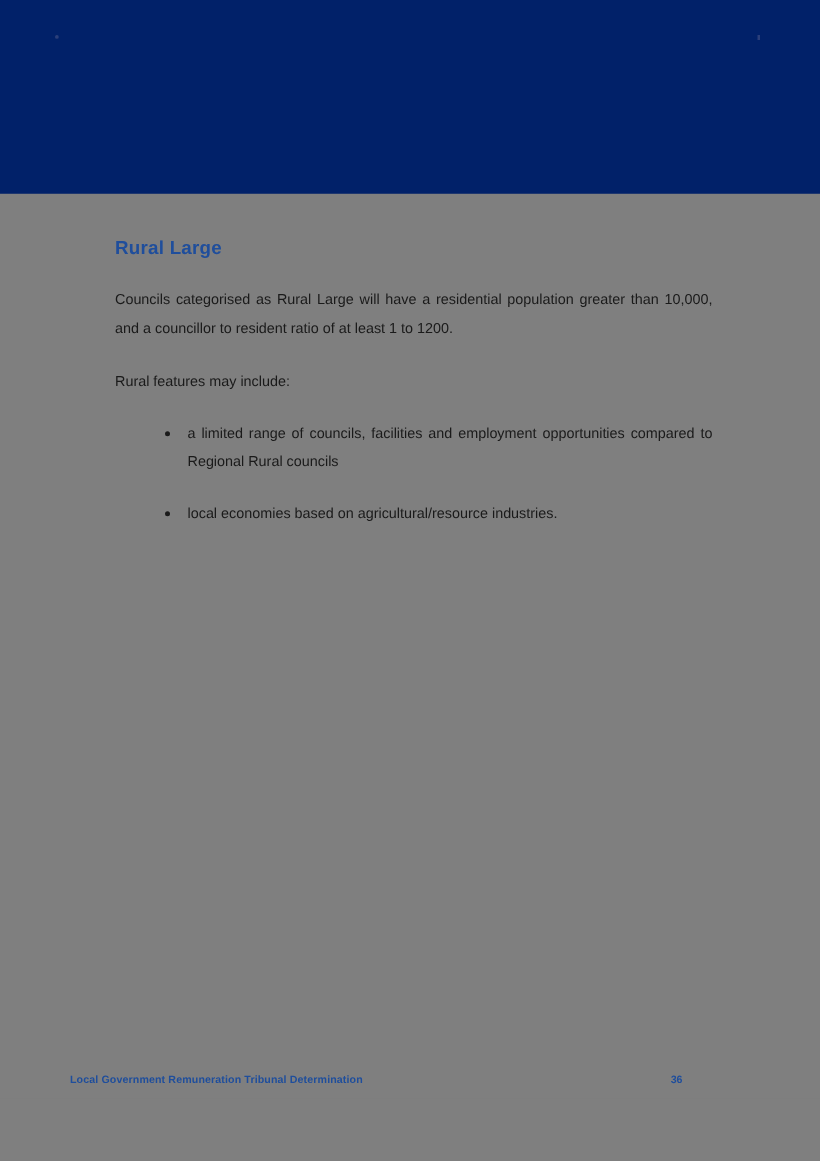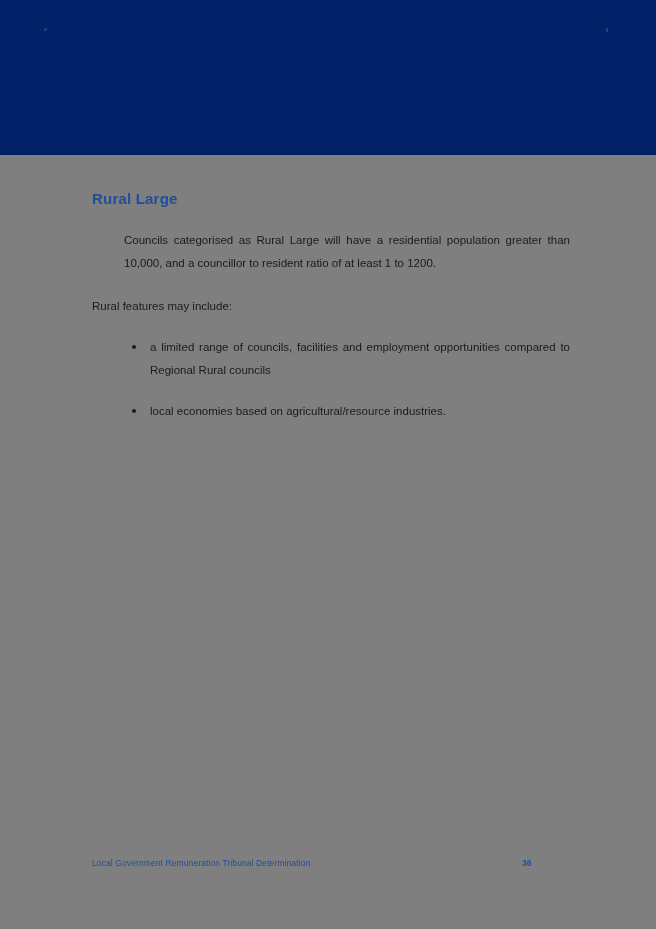--- a/index.html
+++ b/index.html
@@ -60,21 +60,20 @@
   }
   p.body-text {
     font-size: 11.5px;
     line-height: 23px;
     color: #1a1a1a;
     margin: 0 0 18px 0;
     text-align: justify;
   }
   p.body-text.lead {
     margin-bottom: 20px;
-    margin-left: 32px;
   }
   ul.feature-list {
     margin: 0;
     padding: 0;
     list-style: none;
   }
   ul.feature-list li {
     position: relative;
     font-size: 11.5px;
     line-height: 23px;
@@ -98,30 +97,29 @@
     top: 858px;
     width: 544px;
     height: 16px;
   }
   .footer-text {
     position: absolute;
     left: 0;
     top: 0;
     font-size: 8.5px;
     color: #1f4e9c;
-    font-weight: normal;
+    font-weight: bold;
     letter-spacing: 0.1px;
-    margin-left: 36px;
   }
   .footer-page {
     position: absolute;
     left: 466px;
     top: 0;
     width: 24px;
-    text-align: left;
+    text-align: right;
     font-size: 8.5px;
     color: #1f4e9c;
     font-weight: bold;
   }
 </style>
 </head>
 <body>
 
 <div class="page">
 

